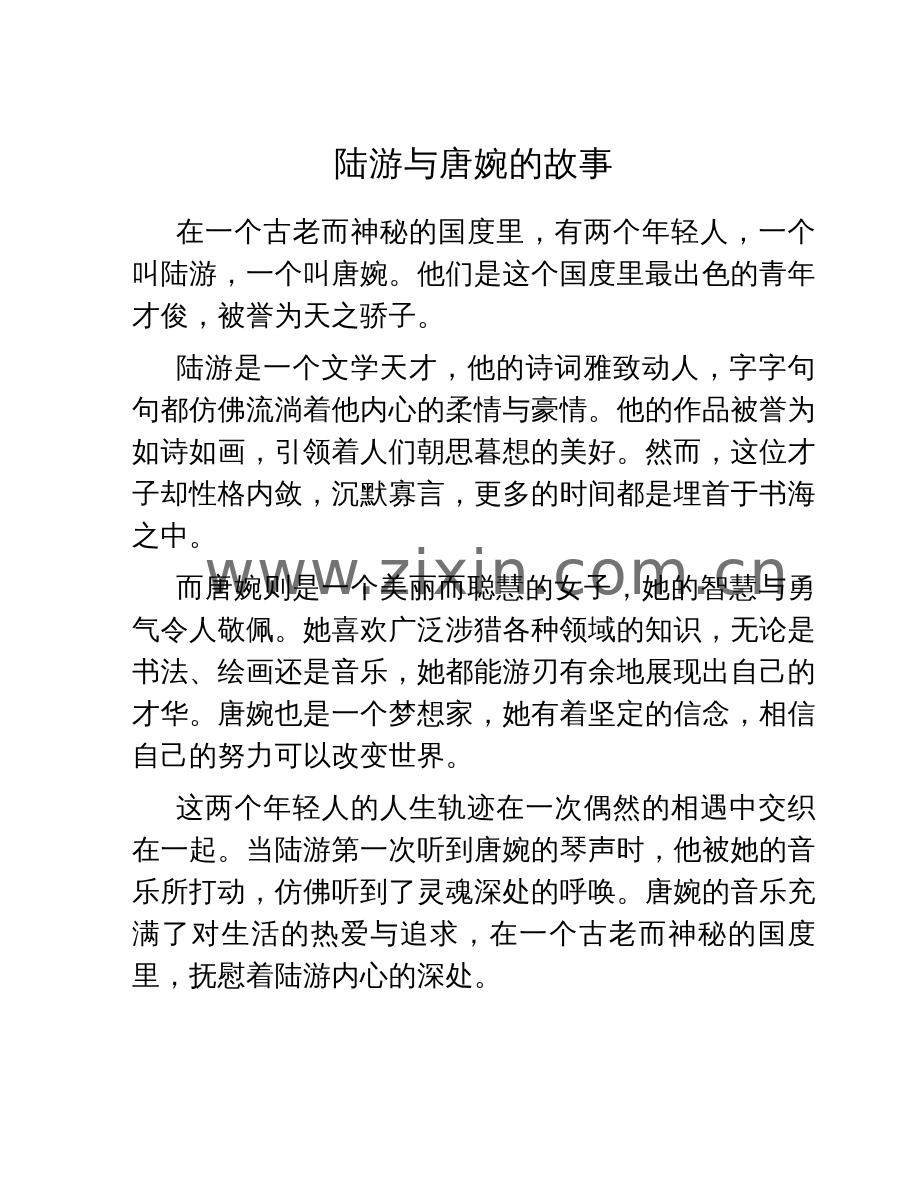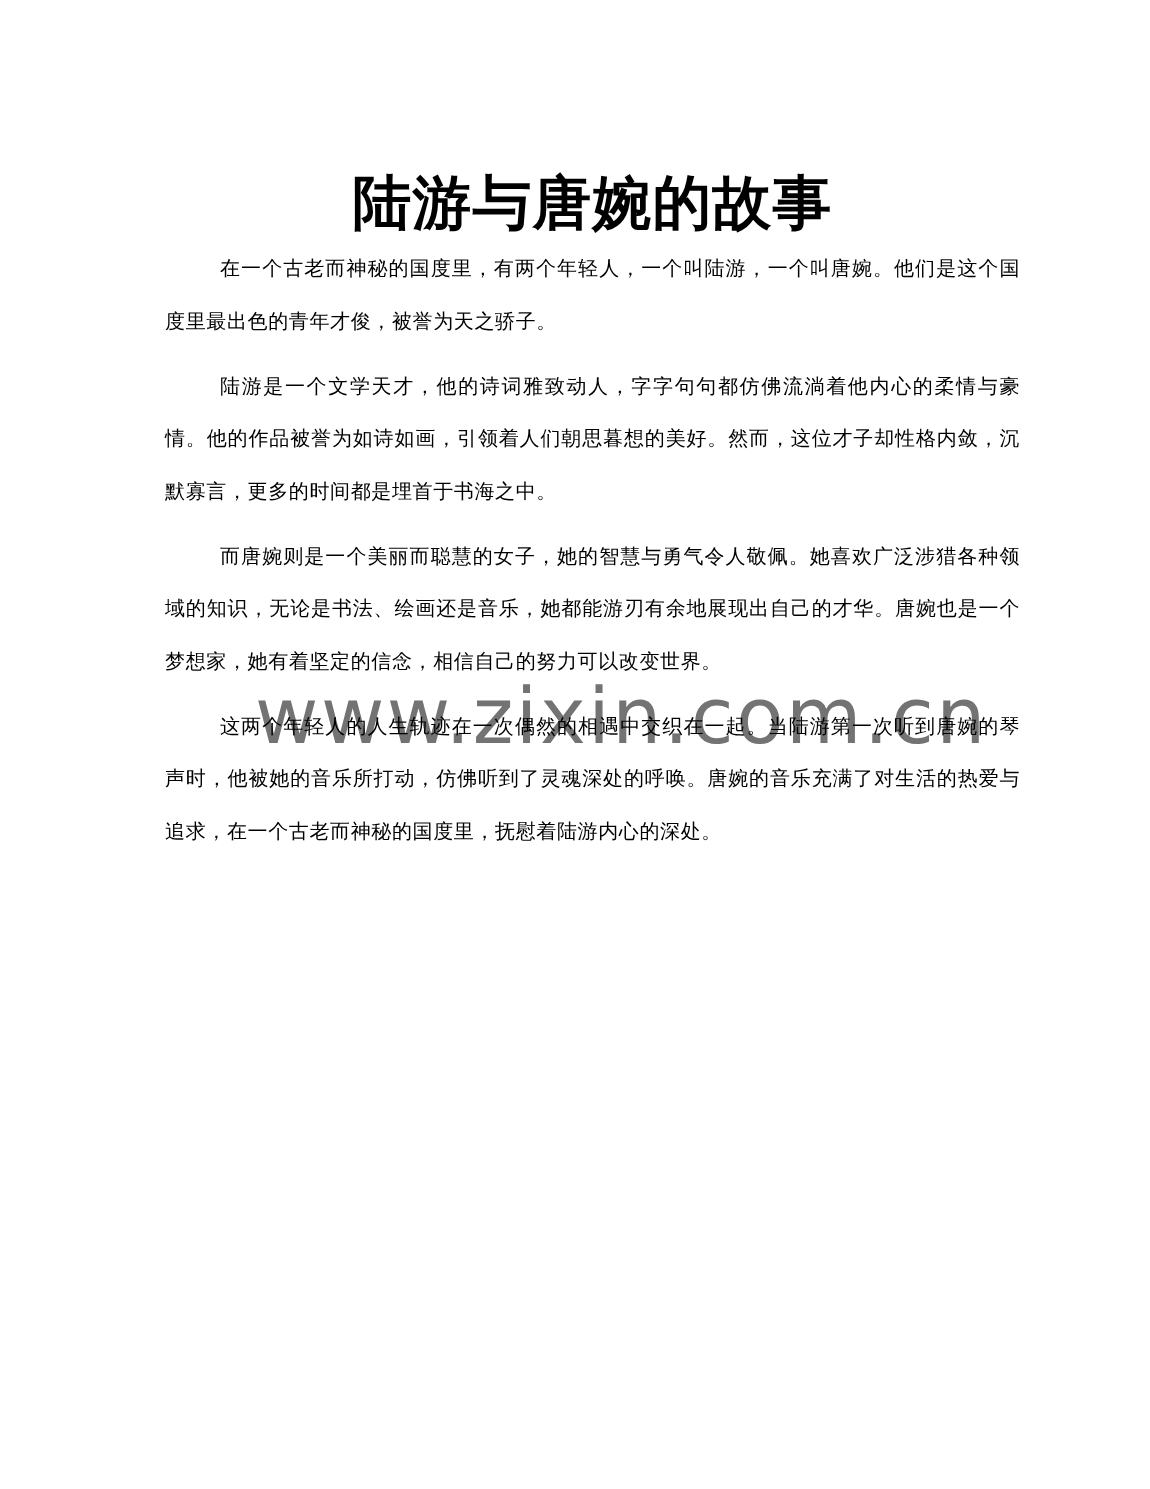--- a/index.html
+++ b/index.html
@@ -30,30 +30,30 @@
     user-select: none;
   }
   .content {
     position: absolute;
     left: 132px;
     top: 140px;
     width: 684px;
     z-index: 1;
   }
   .doc-title {
-    margin: 0 0 8px 0;
-    font-size: 47px;
+    margin: 0 0 24px 0;
+    font-size: 34px;
     line-height: 47px;
-    font-weight: bold;
+    font-weight: normal;
     text-align: center;
     letter-spacing: 1px;
   }
   .doc-paragraph {
     margin: 0 0 10px 0;
-    font-size: 16px;
+    font-size: 28px;
     line-height: 42px;
     text-align: justify;
     text-justify: inter-character;
     text-indent: 44px;
     letter-spacing: 0.5px;
   }
 </style>
 </head>
 <body>
 

